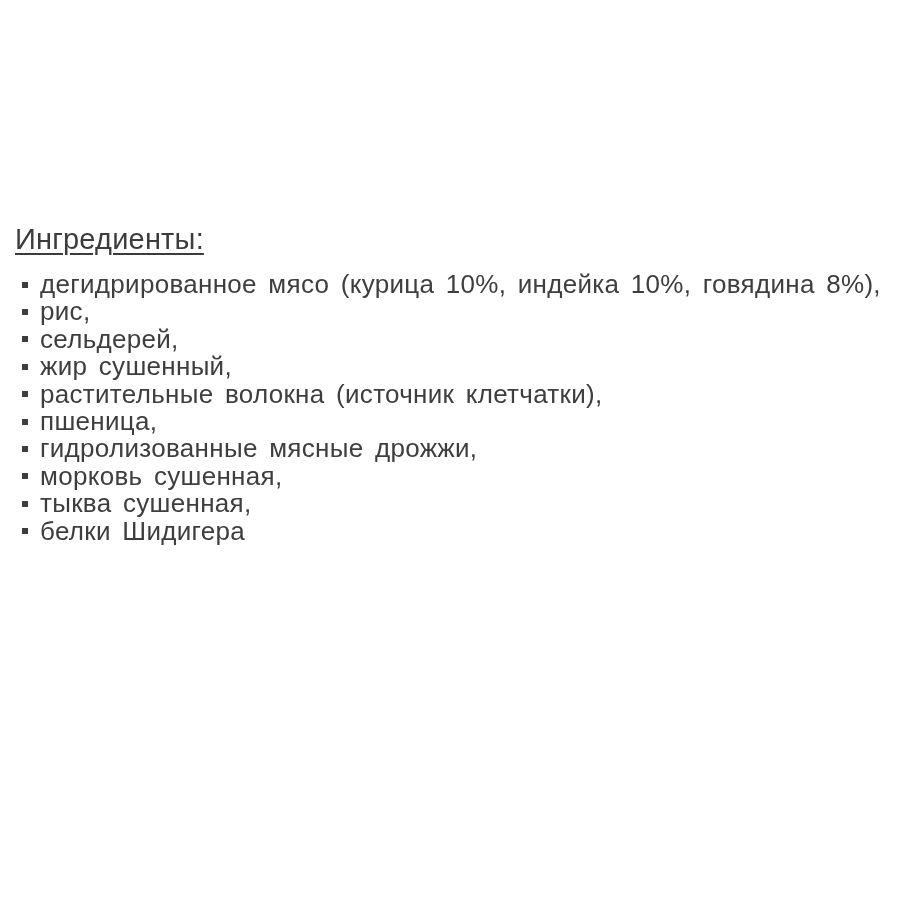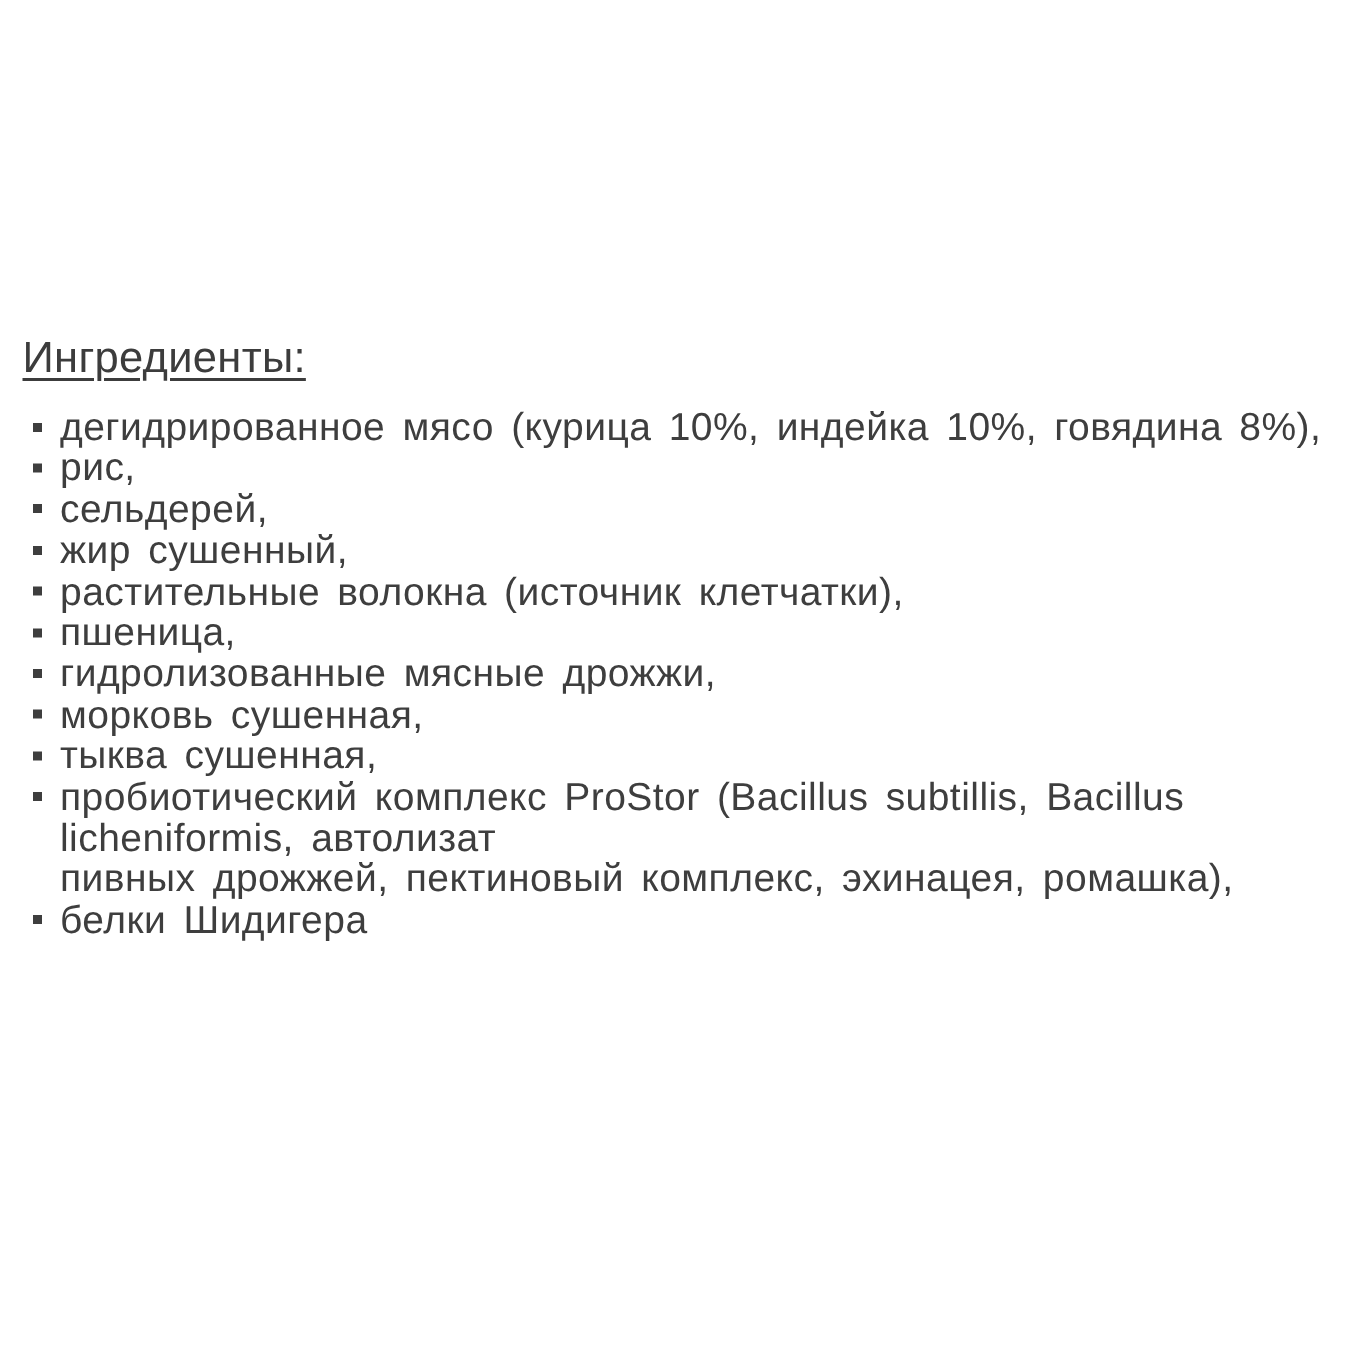--- a/index.html
+++ b/index.html
@@ -67,18 +67,16 @@
     <ul class="ingredients">
       <li>дегидрированное мясо (курица 10%, индейка 10%, говядина 8%),</li>
       <li>рис,</li>
       <li>сельдерей,</li>
       <li>жир сушенный,</li>
       <li>растительные волокна (источник клетчатки),</li>
       <li>пшеница,</li>
       <li>гидролизованные мясные дрожжи,</li>
       <li>морковь сушенная,</li>
       <li>тыква сушенная,</li>
-      <li>пробиотический комплекс ProStor (Bacillus subtillis, Bacillus licheniformis, автолизат
-пивных дрожжей, пектиновый комплекс, эхинацея, ромашка),</li>
       <li>белки Шидигера</li>
     </ul>
   </div>
 </div>
 
 </body></html>

